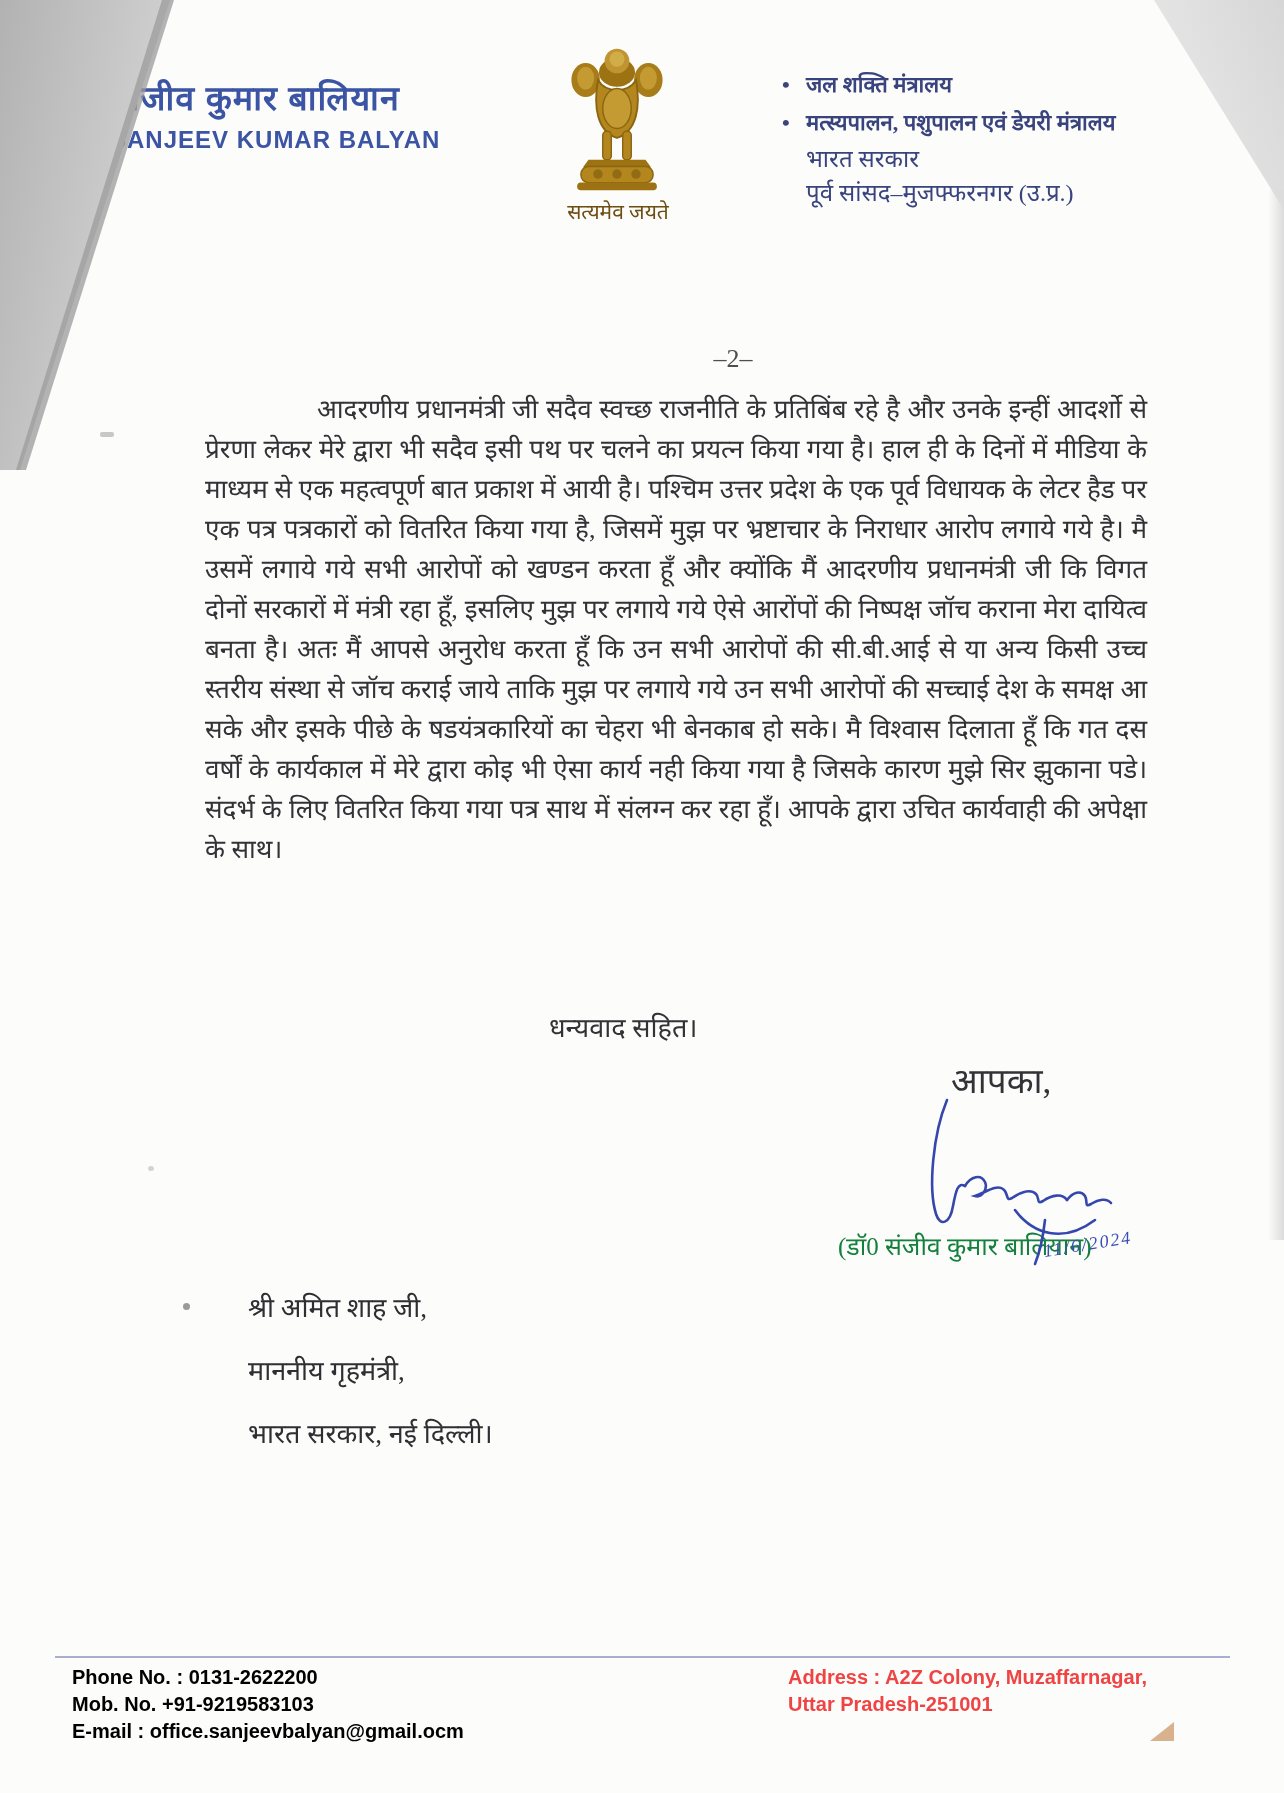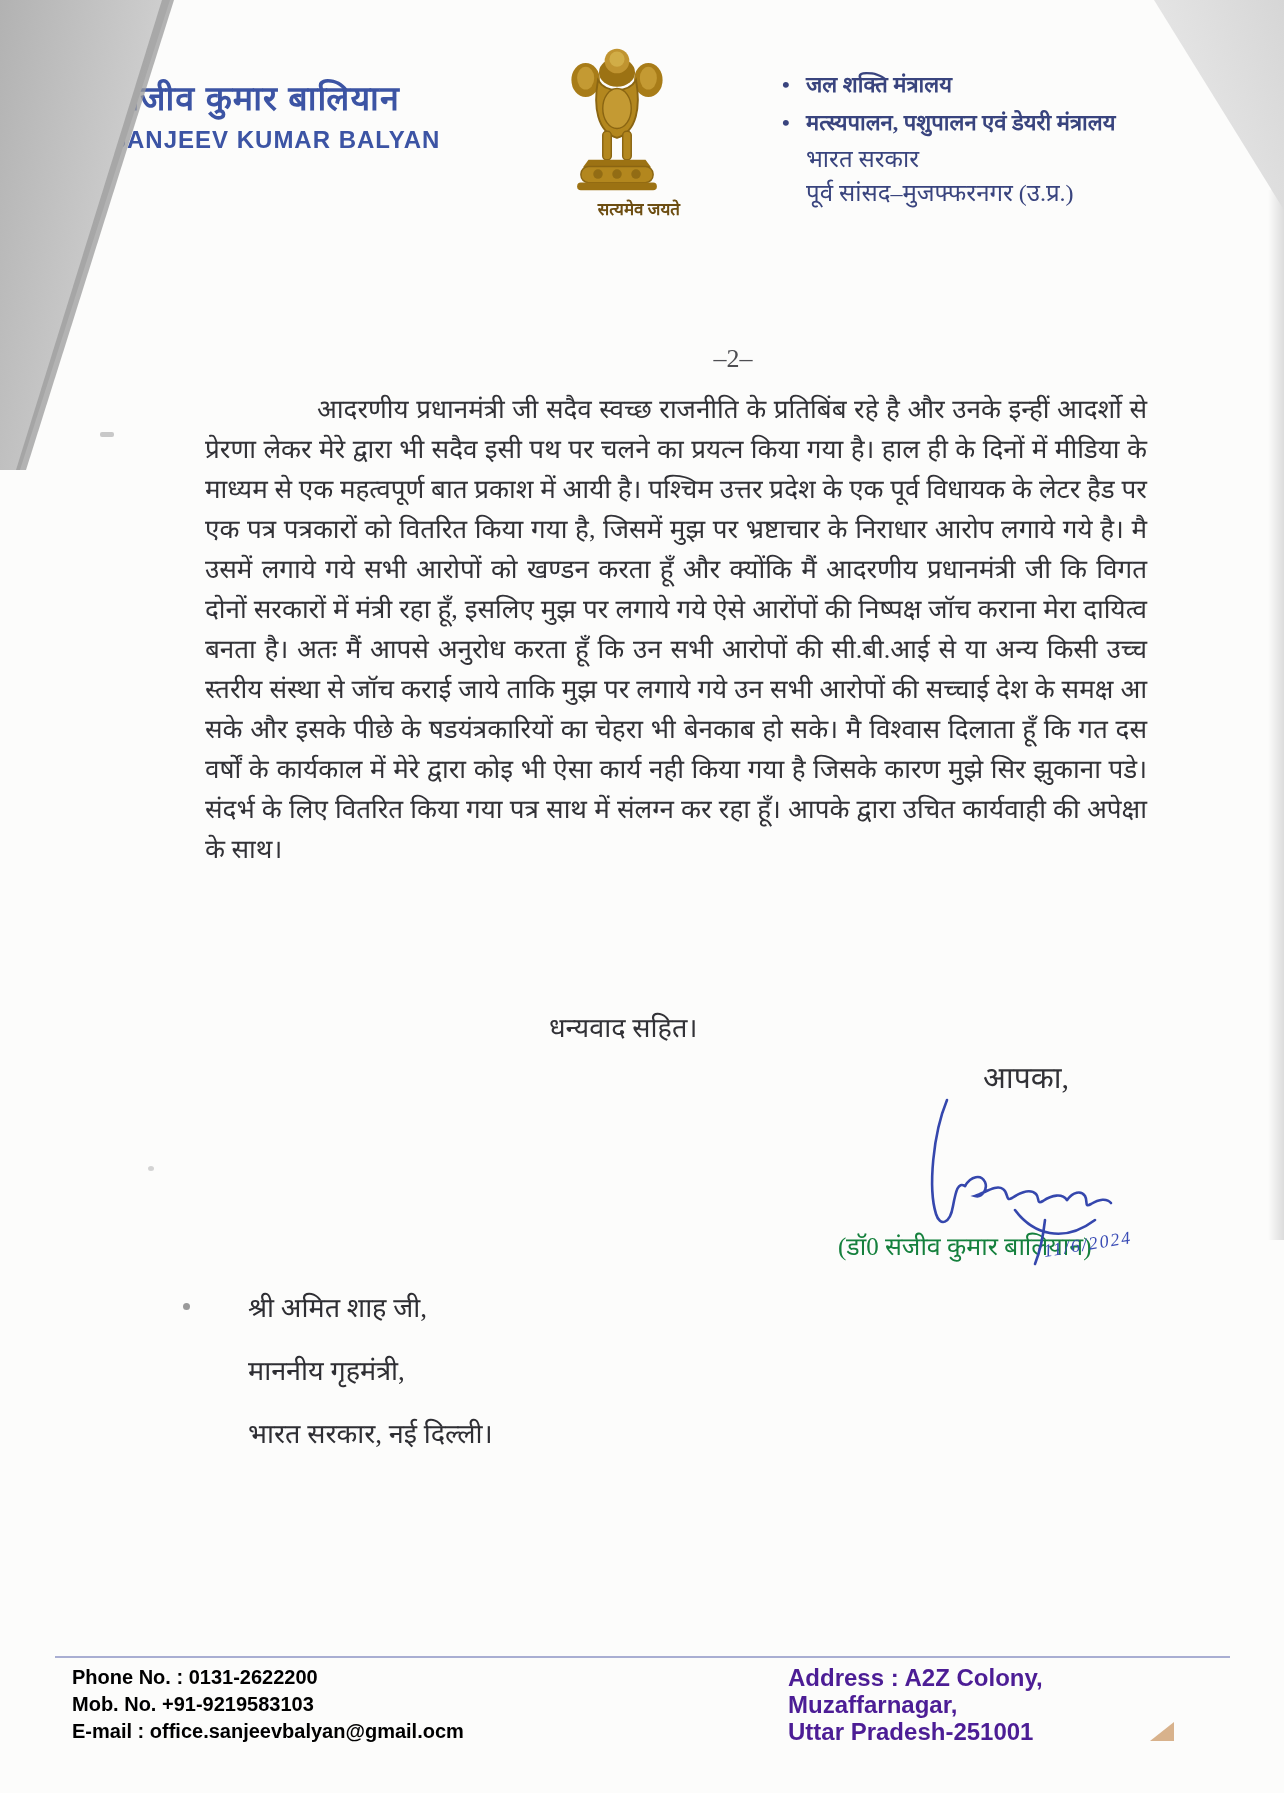--- a/index.html
+++ b/index.html
@@ -24,51 +24,51 @@
     clip-path:polygon(0 100%,100% 0,100% 100%);background:#d8b28c;}
   .speck-a{position:absolute;left:100px;top:432px;width:14px;height:5px;background:#c8c8c8;border-radius:2px;}
   .speck-b{position:absolute;left:183px;top:1303px;width:7px;height:7px;background:#9a9a9a;border-radius:50%;}
   .speck-c{position:absolute;left:148px;top:1166px;width:6px;height:5px;background:#d3d3d3;border-radius:50%;}
   
   .hdr-name{position:absolute;left:58px;top:74px;z-index:1;
     font-family:"Liberation Sans", sans-serif;color:#3c54a4;}
   .hdr-name .hindi{font-size:34px;font-weight:700;letter-spacing:1px;}
   .hdr-name .english{font-size:24px;font-weight:700;letter-spacing:1px;margin-top:6px;}
   .emblem{position:absolute;left:568px;top:42px;width:98px;height:152px;z-index:1;}
-  .emblem-caption{position:absolute;left:556px;top:197px;width:124px;text-align:right;
-    font-size:17px;font-weight:700;color:#6d4e12;z-index:1;}
+  .emblem-caption{position:absolute;left:556px;top:197px;width:124px;text-align:center;
+    font-size:21px;font-weight:400;color:#6d4e12;z-index:1;}
   .hdr-right{position:absolute;left:780px;top:66px;width:440px;z-index:1;
     color:#39447e;}
   .hdr-right .title{font-size:24px;font-weight:700;margin-bottom:10px;}
   .hdr-right ul{list-style:none;margin:0;padding:0;}
   .hdr-right li{font-size:22px;font-weight:600;line-height:38px;padding-left:26px;position:relative;}
   .hdr-right li::before{content:"•";position:absolute;left:2px;top:0;}
   .hdr-right .gov, .hdr-right .mp{font-size:24px;font-weight:400;line-height:34px;padding-left:26px;}
   
   .page-number{position:absolute;left:673px;top:344px;width:120px;text-align:center;
     font-size:26px;color:#4e4e52;}
   .body-text{position:absolute;left:205px;top:390px;width:942px;
     font-size:26px;line-height:40px;color:#323237;text-align:justify;text-indent:112px;}
   .thanks{position:absolute;left:549px;top:1008px;font-size:27px;color:#323237;}
-  .valediction{position:absolute;left:951px;top:1056px;font-size:30px;color:#323237;margin-left:32px;}
+  .valediction{position:absolute;left:951px;top:1056px;font-size:35px;color:#323237;}
   .signature{position:absolute;left:895px;top:1092px;width:300px;height:200px;z-index:4;}
   .sig-date{position:absolute;left:148px;top:142px;font-size:18px;font-style:italic;
     color:#3a4cb5;transform:rotate(-9deg);letter-spacing:2px;white-space:nowrap;}
   .signer-name{position:absolute;left:838px;top:1228px;font-size:25px;color:#15803d;z-index:2;white-space:nowrap;}
   .recipient{position:absolute;left:248px;top:1288px;font-size:27px;color:#2e2e33;}
   .recipient div{margin-bottom:26px;}
   
   .footer-rule{position:absolute;left:55px;top:1656px;width:1175px;height:2px;
     background:#2c3a96;opacity:.4;}
   .footer-left{position:absolute;left:72px;top:1664px;z-index:1;
     font-family:"Liberation Sans", sans-serif;font-size:20px;font-weight:700;
     line-height:27px;color:#000000;}
   .footer-right{position:absolute;left:788px;top:1664px;width:370px;z-index:1;
-    font-family:"Liberation Sans", sans-serif;font-size:24px;font-weight:700;
-    line-height:27px;color:#4c1d95;}
+    font-family:"Liberation Sans", sans-serif;font-size:20px;font-weight:700;
+    line-height:27px;color:#ef4444;}
   .footer-right .l2{}
 </style>
 </head>
 <body>
 
 <div class="page">
 
   <div class="hdr-name">
     <div class="hindi">डॉ0 संजीव कुमार बालियान</div>
     <div class="english">DR. SANJEEV KUMAR BALYAN</div>

